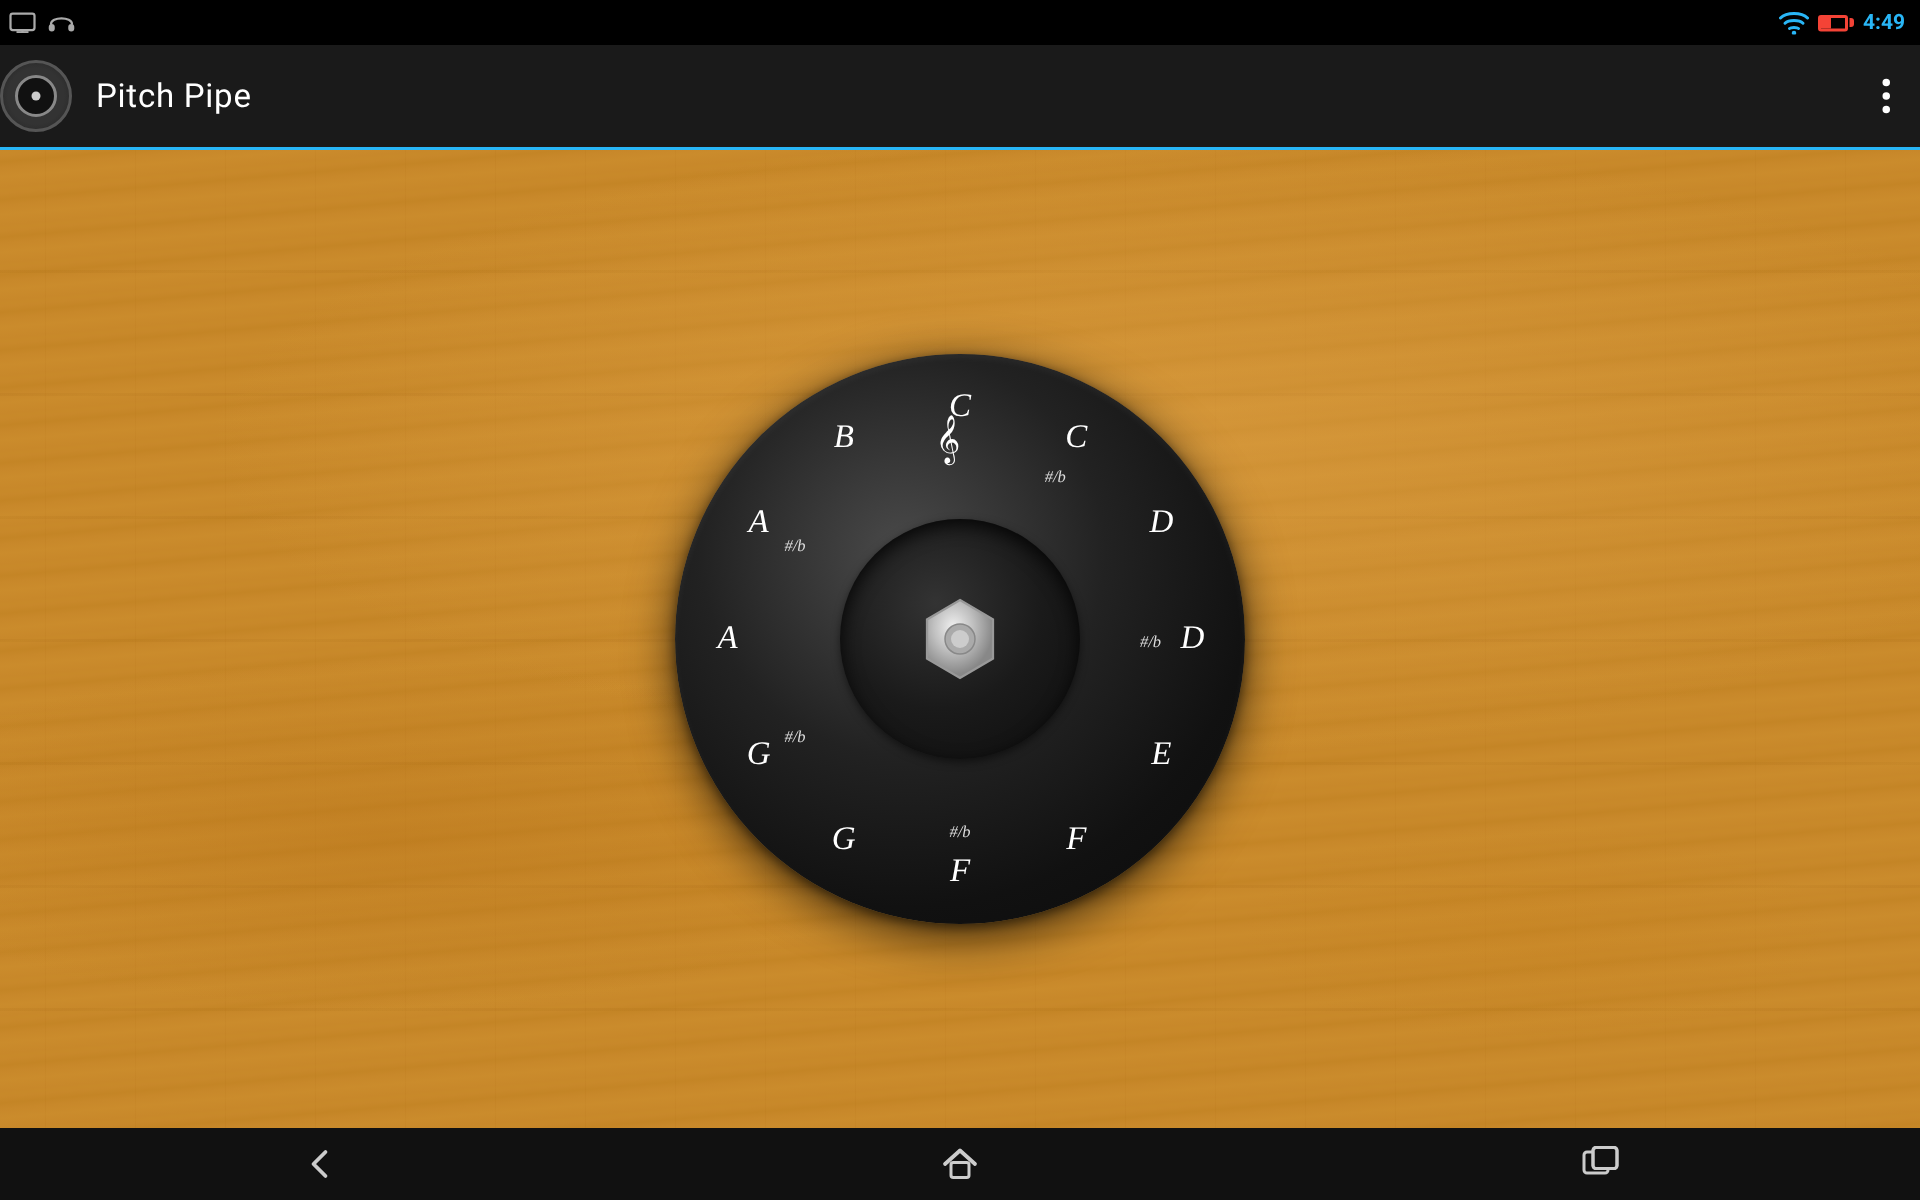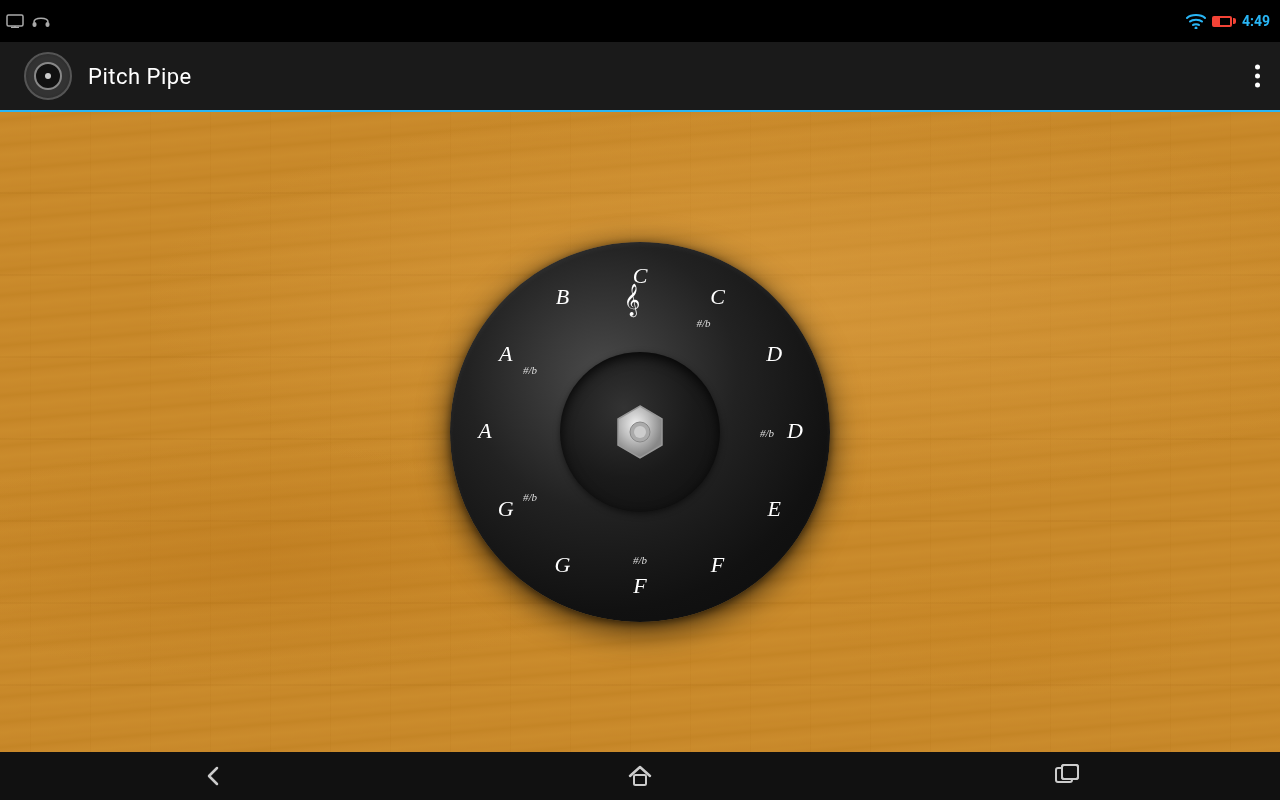--- a/index.html
+++ b/index.html
@@ -9,21 +9,21 @@
       overflow: hidden;
       font-family: 'Roboto', Arial, sans-serif;
       background: #000;
       display: flex;
       flex-direction: column;
     }
 
     
     #status-bar {
       background: #000;
-      height: 42px;
+      height: 30px;
       display: flex;
       align-items: center;
       justify-content: space-between;
       padding: 0 10px 0 6px;
       flex-shrink: 0;
     }
     .status-left {
       display: flex;
       gap: 8px;
       align-items: center;
@@ -57,21 +57,21 @@
       font-size: 14px;
       font-weight: bold;
     }
 
     
     #app-bar {
       background: #1a1a1a;
       height: 70px;
       display: flex;
       align-items: center;
-      padding: 0 24px;
+      padding: 0 0;
       flex-shrink: 0;
       border-bottom: 2px solid #29b6f6;
       position: relative;
     }
     .app-icon {
       width: 48px; height: 48px;
       border-radius: 50%;
       border: 2px solid #555;
       background: radial-gradient(circle, #333 60%, #222 100%);
       display: flex;

